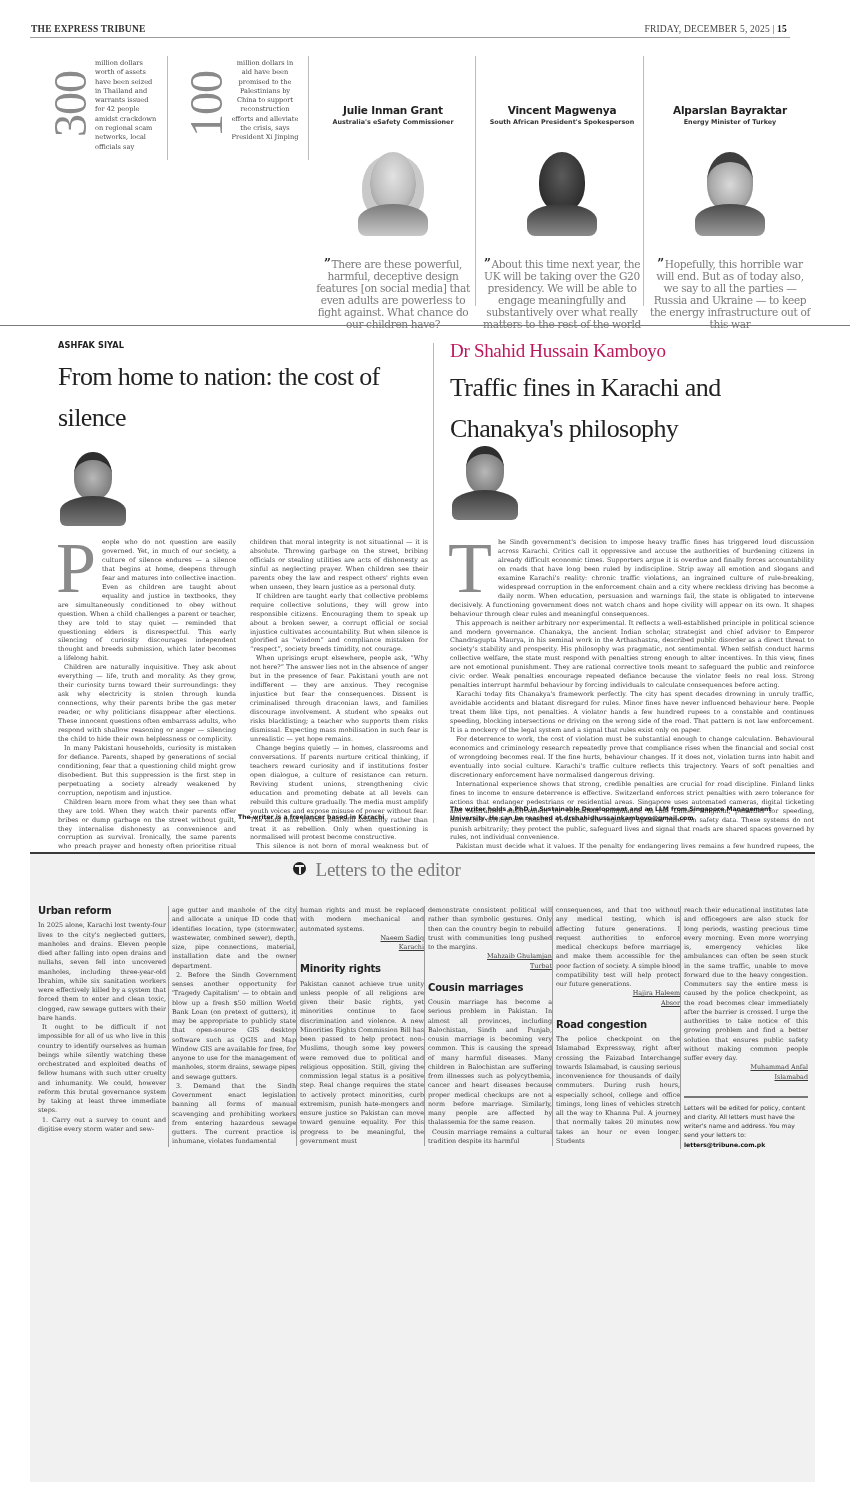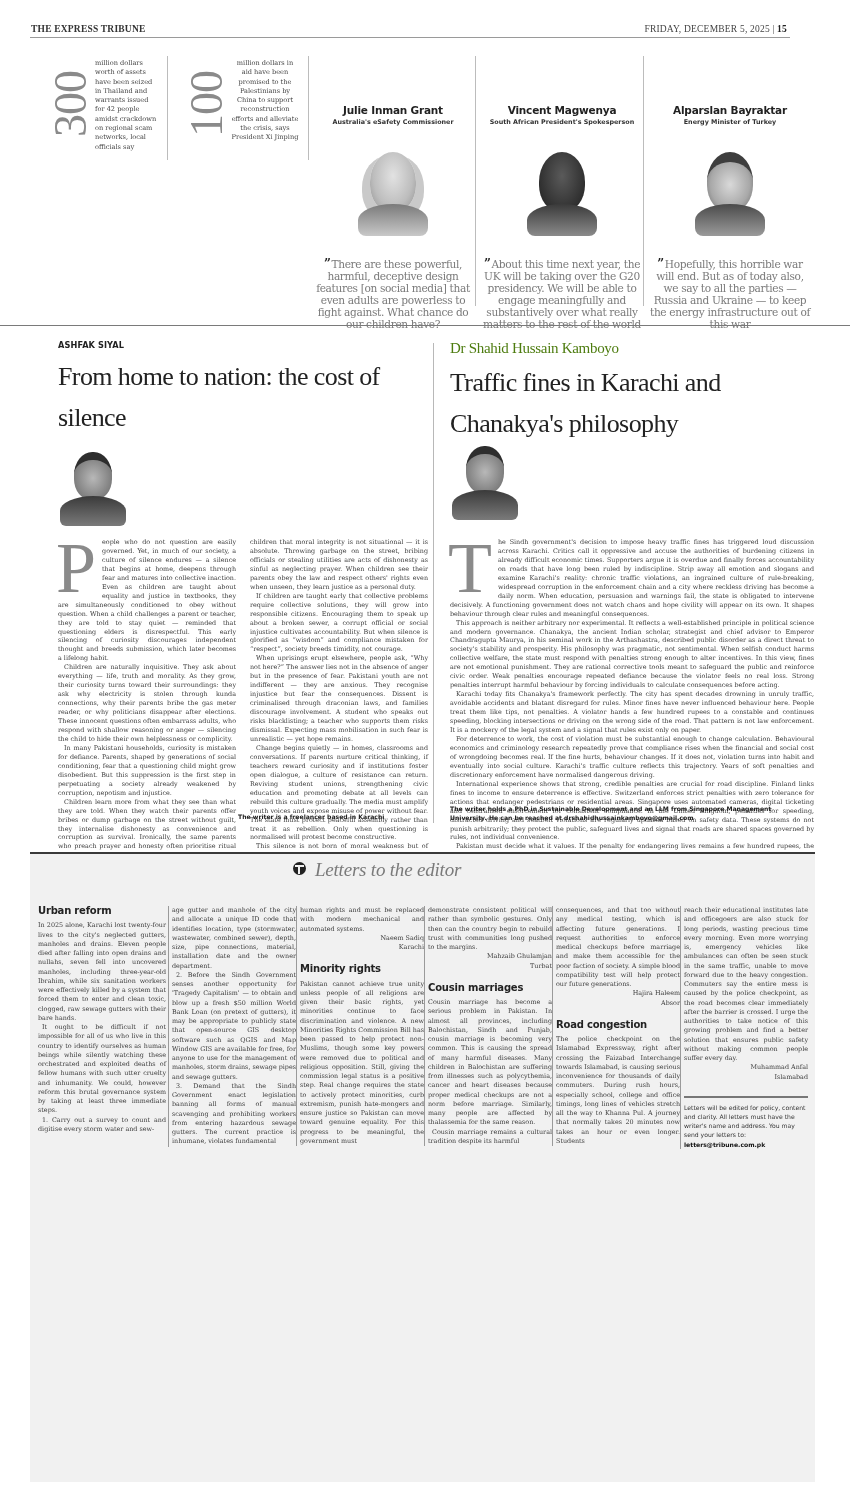--- a/index.html
+++ b/index.html
@@ -33,48 +33,48 @@
   .qcol .quote { margin-top: 22px; font-family: "DejaVu Serif", serif; font-size: 10.6px; line-height: 12px; color: #7a7a7a; letter-spacing: -0.35px; padding: 0 4px; }
   .qcol .quote .qm { font-weight: bold; color: #222; font-size: 12px; margin-right: 1px; }
 
   .hr-top { position: absolute; left: 0; top: 325px; width: 850px; height: 1px; background: #7a7a7a; }
 
   
   .art-left { position: absolute; left: 58px; top: 340px; width: 360px; }
   .byline-caps { font-family: "DejaVu Sans", sans-serif; font-weight: bold; font-size: 8.2px; color: #222; letter-spacing: 0.1px; }
   .headline { font-family: "Liberation Serif", serif; font-size: 26px; line-height: 41px; color: #222; letter-spacing: -0.6px; margin-top: 6px; }
   .art-right { position: absolute; left: 450px; top: 340px; width: 380px; }
-  .byline-serif { font-family: "Liberation Serif", serif; font-size: 15px; color: #4d7c0f; letter-spacing: -0.3px; }
+  .byline-serif { font-family: "Liberation Serif", serif; font-size: 19px; color: #be185d; letter-spacing: -0.3px; }
   .art-right .headline { margin-top: 5px; }
   .col-divider { position: absolute; left: 433px; top: 343px; width: 1px; height: 480px; background: #b8b8b8; }
 
   .author-photo { position: absolute; width: 66px; height: 80px; }
   .author-photo .face { position: absolute; left: 14px; top: 6px; width: 38px; height: 48px; border-radius: 48% 48% 44% 44%; background: radial-gradient(ellipse at 50% 45%, #b8b8b8 0%, #7e7e7e 70%, #4a4a4a 100%); border-top: 8px solid #2e2e2e; }
   .author-photo .body { position: absolute; left: 0; top: 50px; width: 66px; height: 30px; border-radius: 50% 50% 6px 6px; background: linear-gradient(#3a3a3a, #7a7a7a); }
 
   .body-text { position: absolute; font-family: "DejaVu Serif", serif; font-size: 6.4px; line-height: 8.95px; color: #3a3a3a; text-align: justify; hyphens: auto; }
   .body-text p { text-indent: 6px; }
   .body-text p:first-child { text-indent: 0; }
   .dropcap { float: left; font-family: "Liberation Serif", serif; font-size: 72px; line-height: 56px; color: #8a8a8a; margin: 2px 6px 0 -2px; }
   .footnote { position: absolute; font-family: "DejaVu Sans", sans-serif; font-weight: bold; font-size: 6.1px; line-height: 9px; color: #222; }
 
   
   .letters { position: absolute; left: 30px; top: 852px; width: 785px; height: 630px; background: #f1f1f1; border-top: 2px solid #3a3a3a; }
-  .letters-head { position: absolute; left: 0; top: 0; width: 694px; height: 32px; text-align: center; font-style: italic; }
+  .letters-head { position: absolute; left: 0; top: 0; width: 694px; height: 32px; text-align: center; }
   .letters-head .t-icon { display: inline-block; width: 13px; height: 13px; border-radius: 50%; background: #222; vertical-align: middle; position: relative; margin-right: 4px; top: -2px; }
   .letters-head .t-icon::before { content: ""; position: absolute; left: 2px; top: 3px; width: 9px; height: 2px; background: #f1f1f1; }
   .letters-head .t-icon::after { content: ""; position: absolute; left: 5.5px; top: 5px; width: 2px; height: 7px; background: #f1f1f1; }
   .letters-head .title { font-family: "Liberation Serif", serif; font-size: 19px; color: #7a7a7a; letter-spacing: -0.2px; vertical-align: middle; line-height: 32px; }
 
   .lcol { position: absolute; top: 52px; width: 128px; font-family: "DejaVu Serif", serif; font-size: 6.4px; line-height: 9.25px; color: #3a3a3a; }
   .lcol.sep { border-left: 1px solid #9a9a9a; padding-left: 3px; }
   .lcol h3 { font-family: "DejaVu Sans", sans-serif; font-weight: bold; font-size: 10px; color: #222; margin: 0 0 6px; letter-spacing: -0.2px; }
   .lcol p { text-align: justify; text-indent: 4px; }
   .lcol p.first { text-indent: 0; }
-  .lcol .sig { text-align: right; }
+  .lcol .sig { text-align: right; text-decoration: underline; }
   .lcol .gap { height: 12px; }
   .lcol .notice { margin-top: 14px; border-top: 2px solid #777; padding-top: 5px; font-family: "DejaVu Sans", sans-serif; font-size: 6.1px; line-height: 9.2px; color: #333; }
   .lcol .notice b { color: #111; }
 </style>
 </head>
 <body>
 
 <div class="masthead">
   <span class="paper">THE EXPRESS TRIBUNE</span>
   <span class="date"><span>FRIDAY, DECEMBER 5, 2025 |</span> <b>15</b></span>

